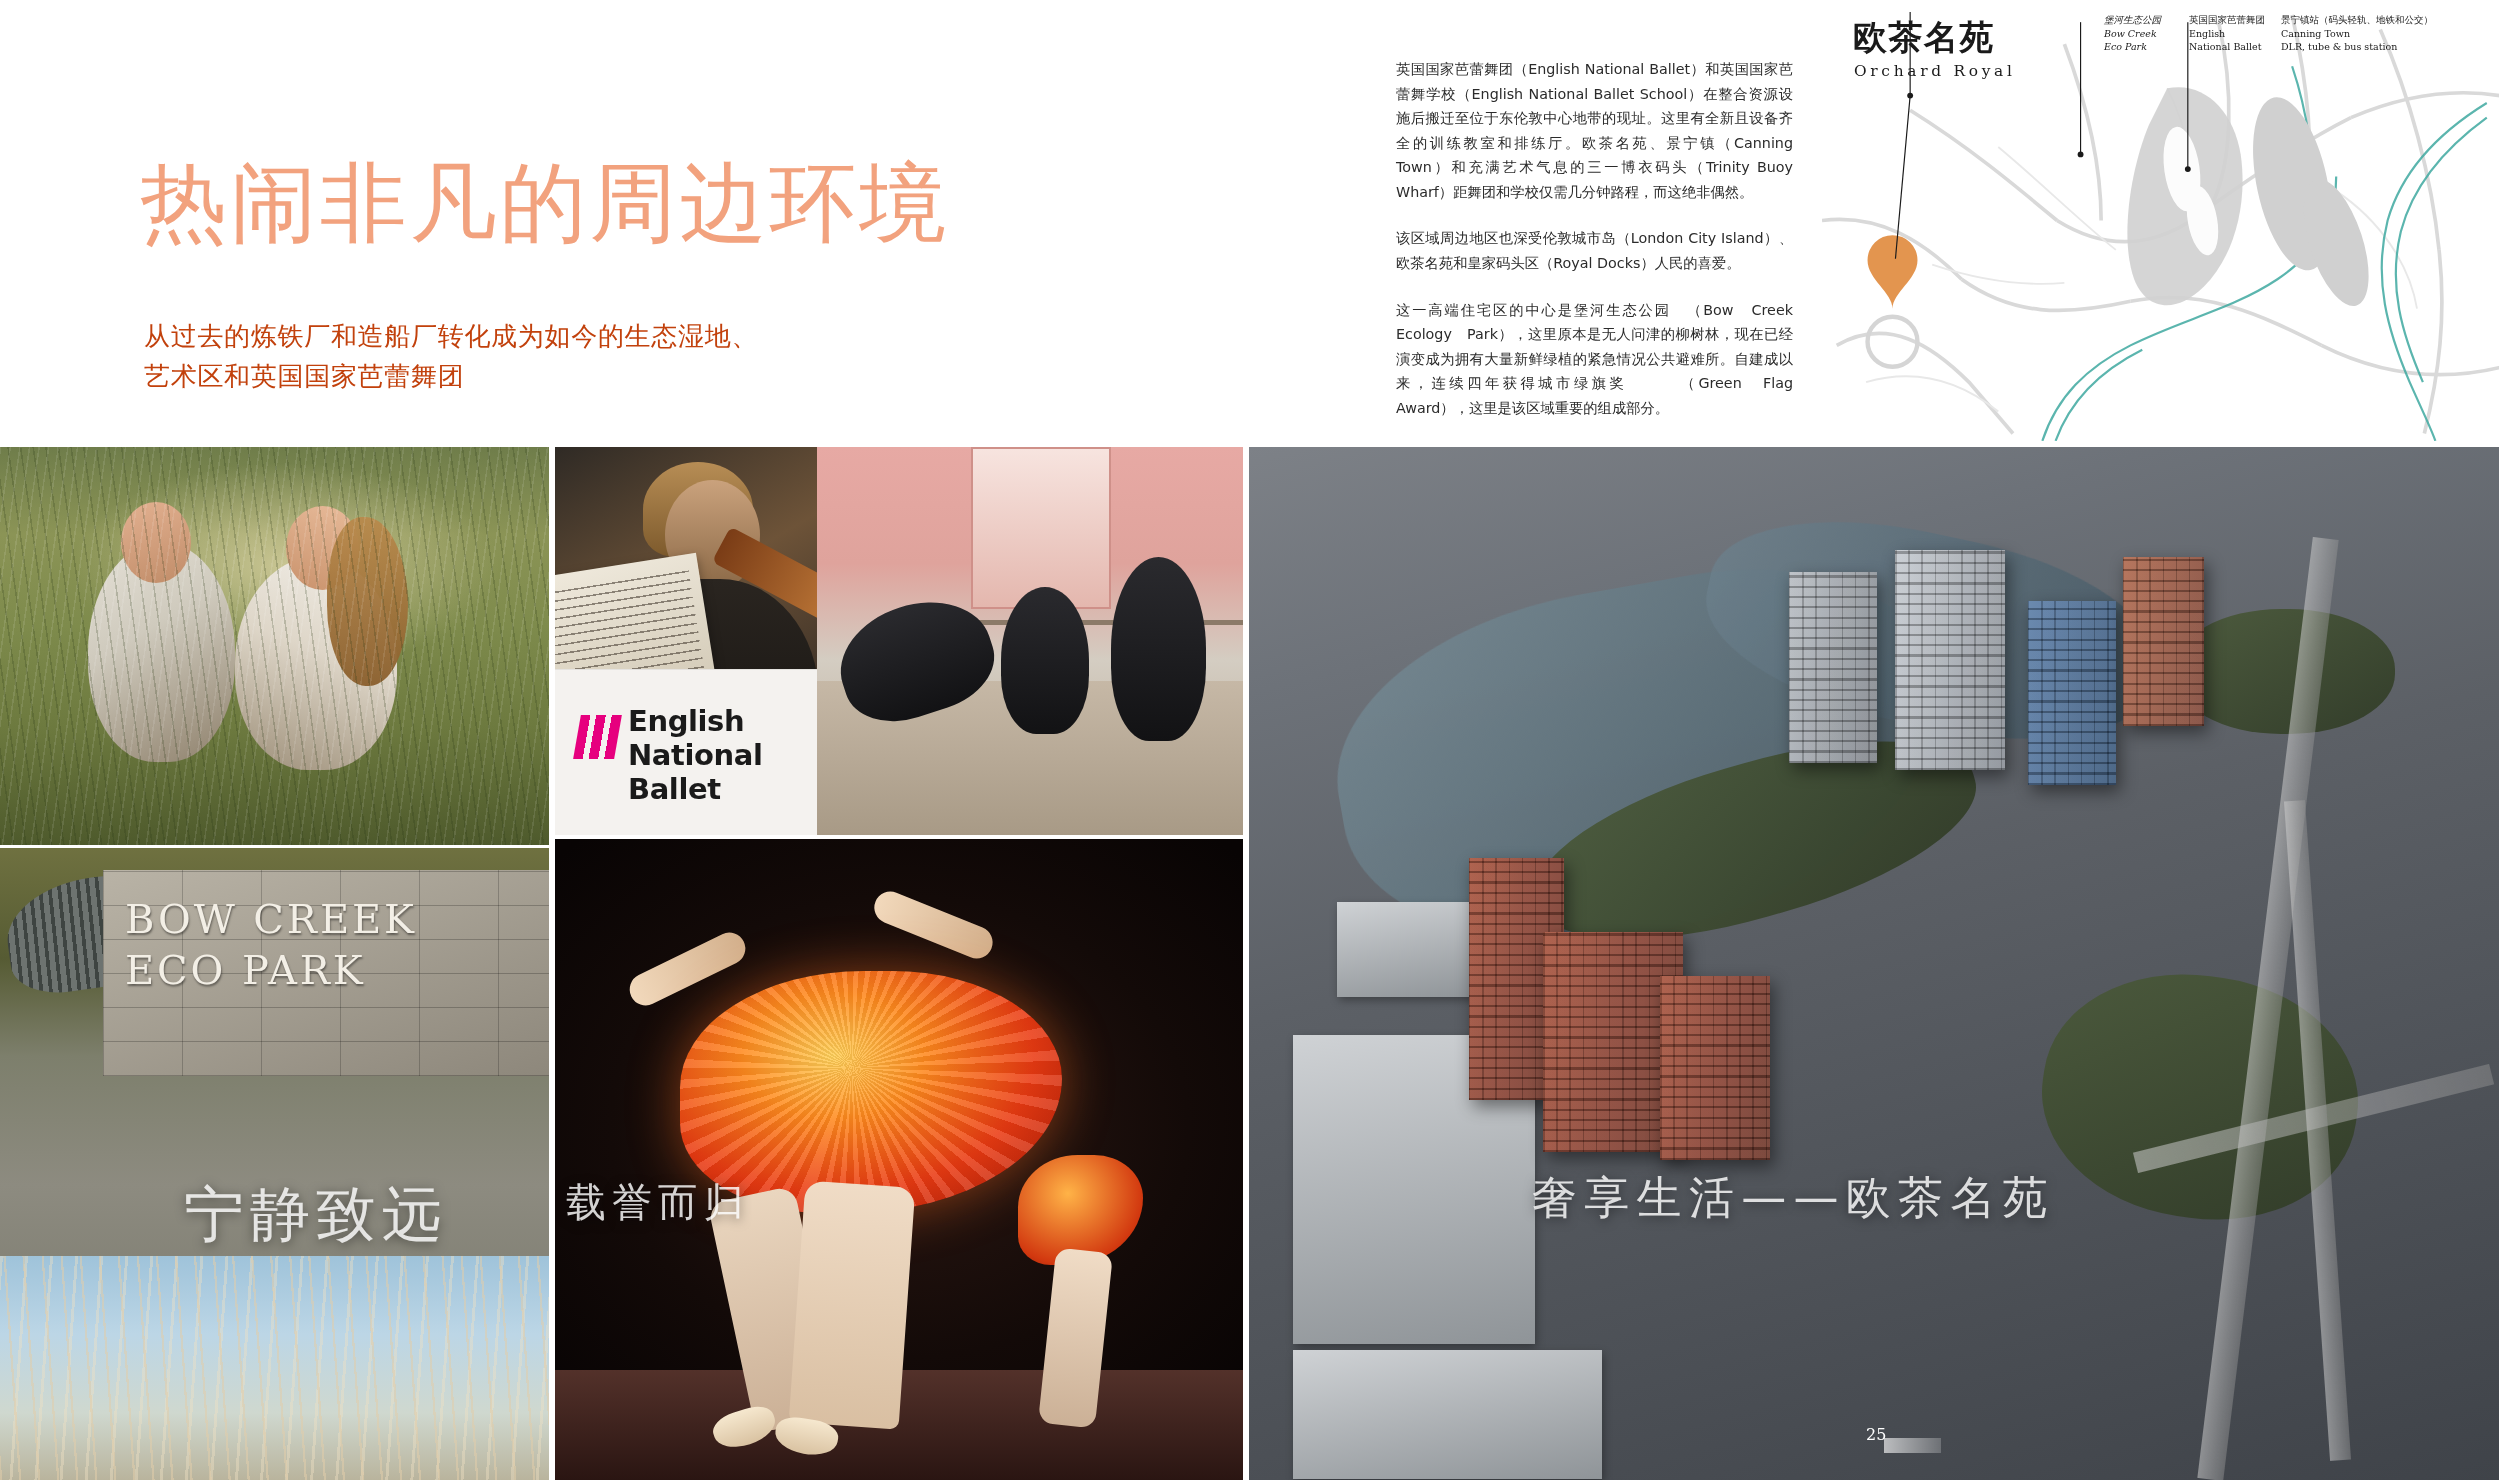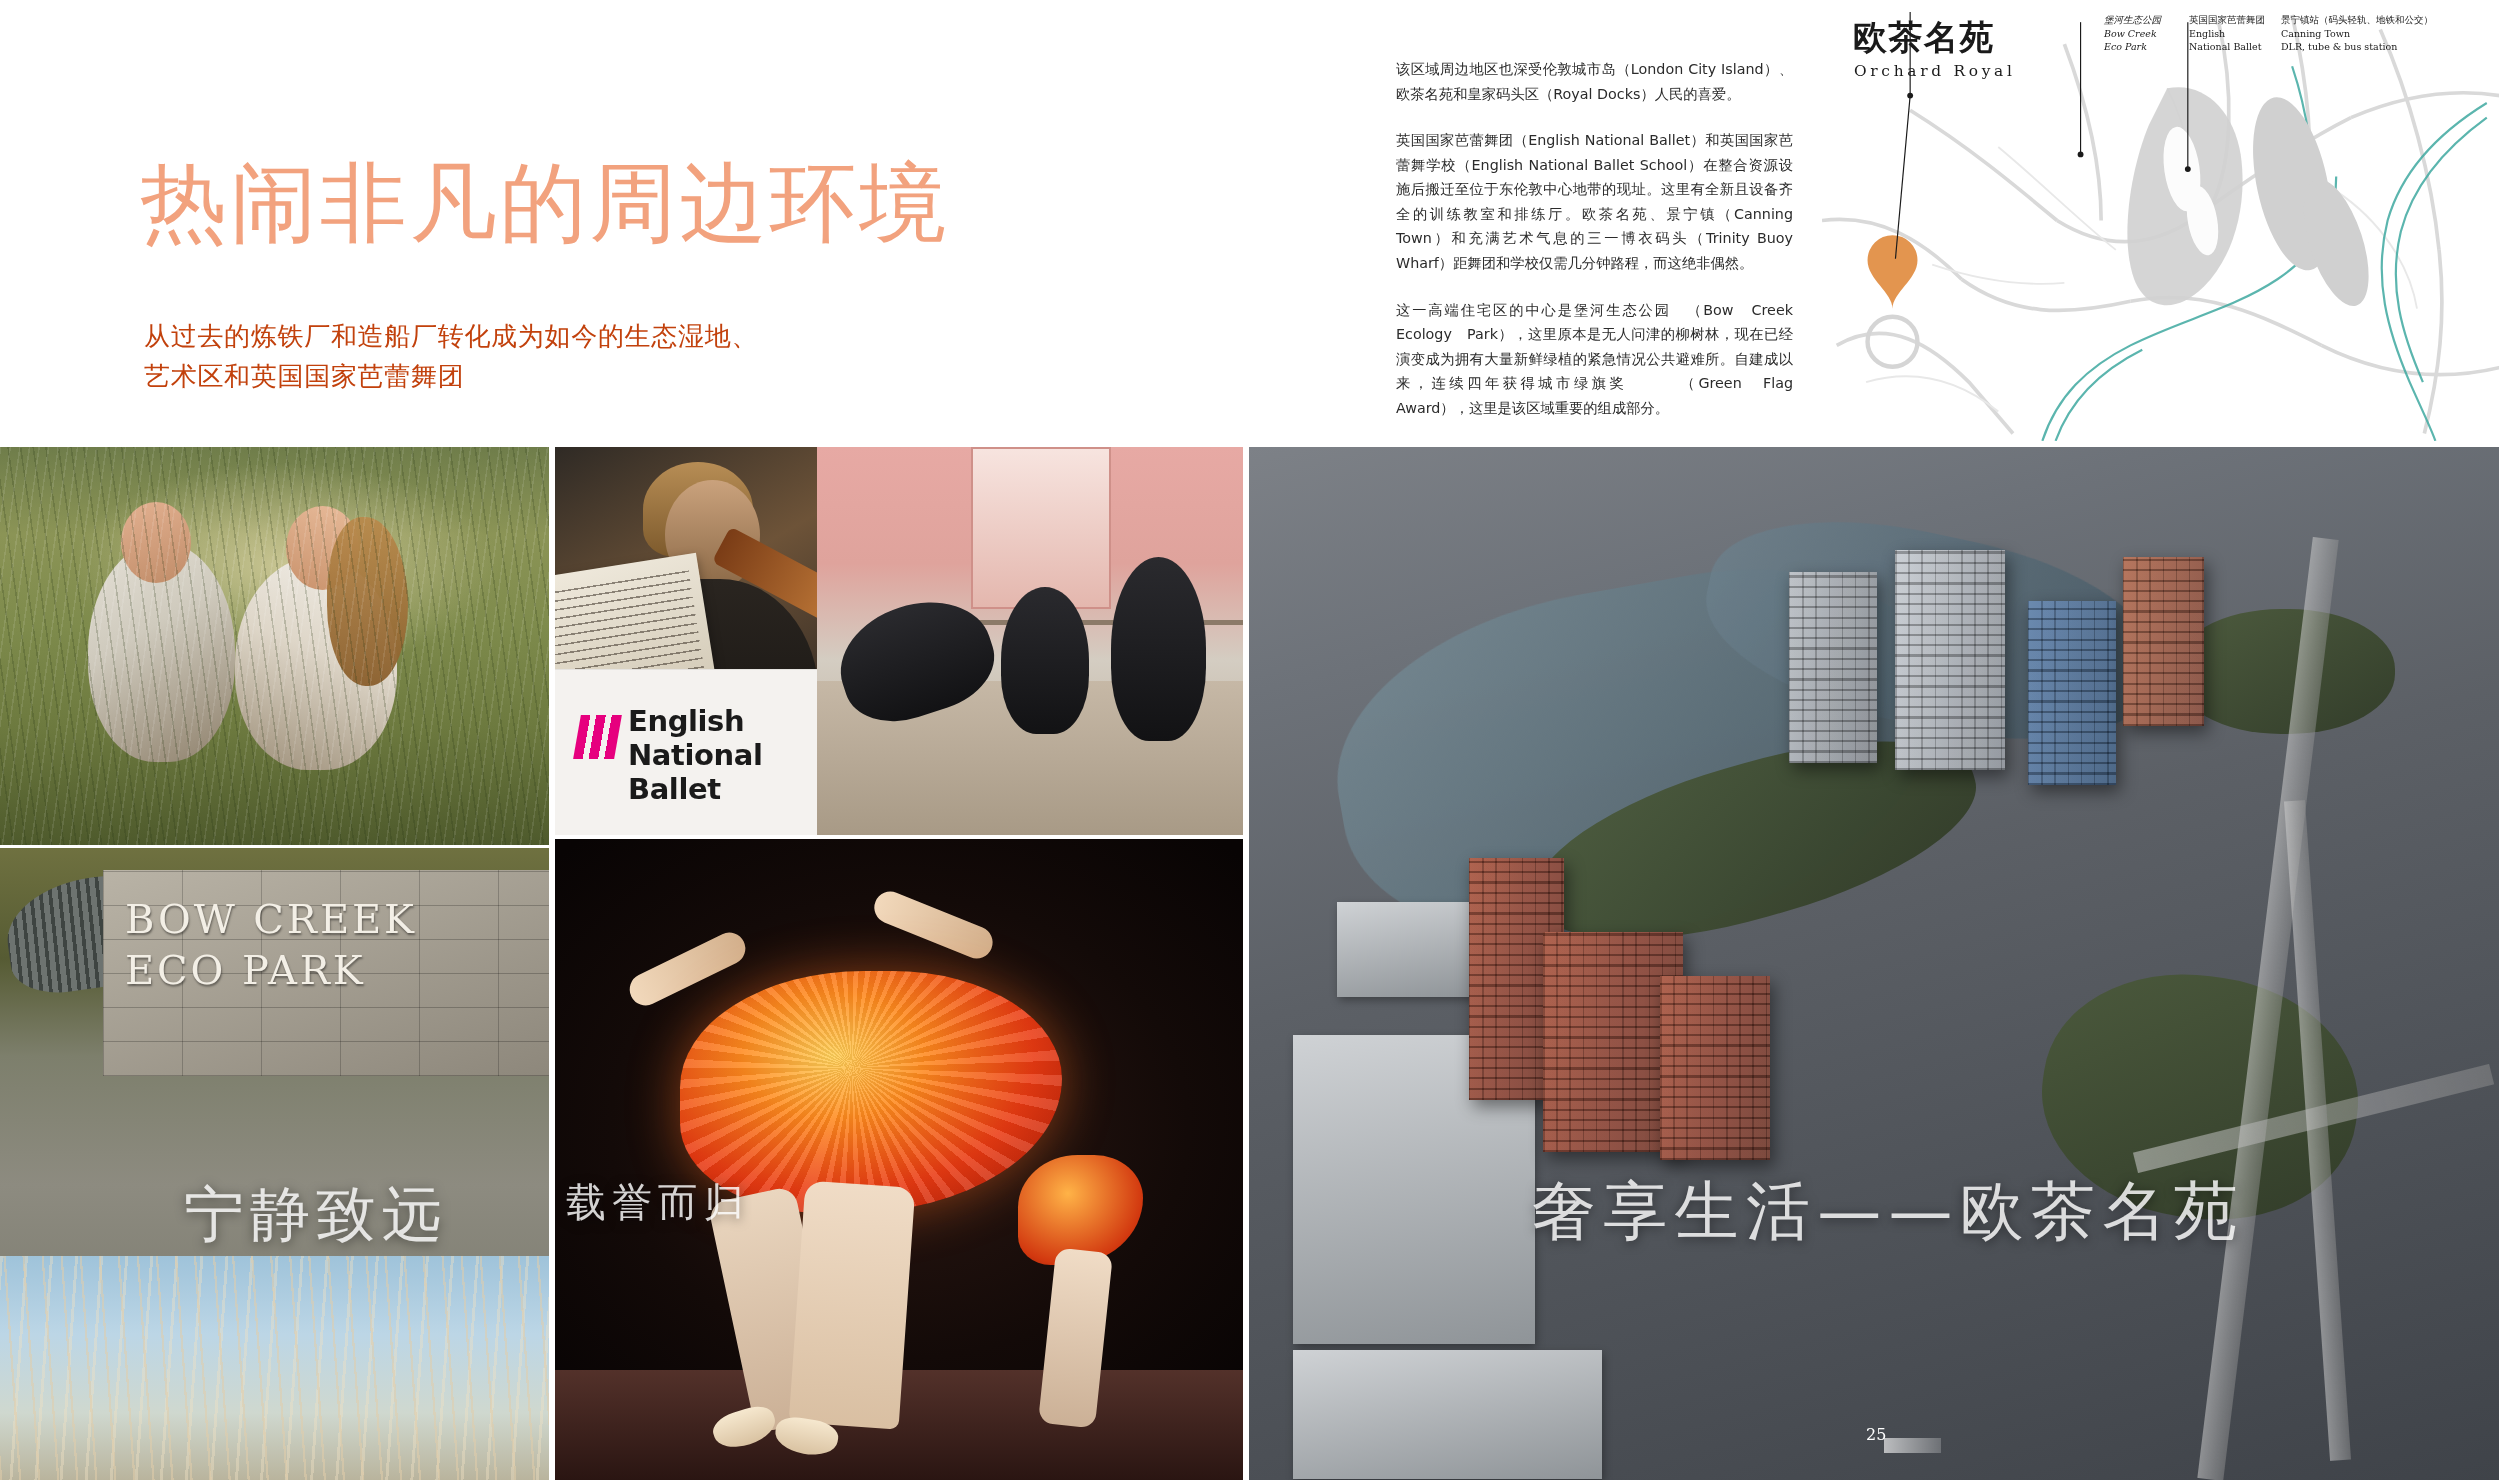--- a/index.html
+++ b/index.html
@@ -413,21 +413,21 @@
     position: absolute;
     color: rgba(255,255,255,.82);
     font-family: "DejaVu Sans", sans-serif;
     font-weight: 400;
     letter-spacing: 5.9px;
     text-shadow: 0 2.2px 10.3px rgba(0,0,0,.5);
     white-space: nowrap;
   }
   .cap-quiet { left: 184px; top: 1175px; font-size: 60px; }
   .cap-award { left: 566px; top: 1175px; font-size: 40px; }
-  .cap-luxury { left: 1532px; top: 1168px; font-size: 64px; letter-spacing: 7.3px; }
+  .cap-luxury { left: 1532px; top: 1168px; font-size: 45px; letter-spacing: 7.3px; }
 
   .page-num {
     position: absolute;
     left: 1866px; top: 1425px;
     color: #ffffff;
     font-size: 16px;
     font-family: "DejaVu Serif", serif;
   }
   .page-logo {
     position: absolute;
@@ -443,22 +443,22 @@
 <div class="top-band">
 
   <div class="headline">热闹非凡的周边环境</div>
 
   <div class="subhead">
     <div>从过去的炼铁厂和造船厂转化成为如今的生态湿地、</div>
     <div>艺术区和英国国家芭蕾舞团</div>
   </div>
 
   <div class="body-col">
+    <p>英国国家芭蕾舞团（English National Ballet）和英国国家芭蕾舞学校（English National Ballet School）在整合资源设施后搬迁至位于东伦敦中心地带的现址。这里有全新且设备齐全的训练教室和排练厅。欧茶名苑、景宁镇（Canning　　Town）和充满艺术气息的三一博衣码头（Trinity Buoy Wharf）距舞团和学校仅需几分钟路程，而这绝非偶然。</p>
     <p>该区域周边地区也深受伦敦城市岛（London City Island）、欧茶名苑和皇家码头区（Royal Docks）人民的喜爱。</p>
-    <p>英国国家芭蕾舞团（English National Ballet）和英国国家芭蕾舞学校（English National Ballet School）在整合资源设施后搬迁至位于东伦敦中心地带的现址。这里有全新且设备齐全的训练教室和排练厅。欧茶名苑、景宁镇（Canning　　Town）和充满艺术气息的三一博衣码头（Trinity Buoy Wharf）距舞团和学校仅需几分钟路程，而这绝非偶然。</p>
     <p>这一高端住宅区的中心是堡河生态公园　（Bow　Creek　Ecology　Park），这里原本是无人问津的柳树林，现在已经演变成为拥有大量新鲜绿植的紧急情况公共避难所。自建成以来，连续四年获得城市绿旗奖　　　（Green　Flag　Award），这里是该区域重要的组成部分。</p>
   </div>
 
   <div class="map-block">
     <svg class="map-canvas" viewBox="0 0 923 600">
 
       <rect x="0" y="0" width="923" height="600" fill="#ffffff"></rect>
 
       <g stroke="#d9d9d9" stroke-width="5" fill="none">
         <path d="M20,470 C90,430 150,470 200,520 L260,590"></path>

